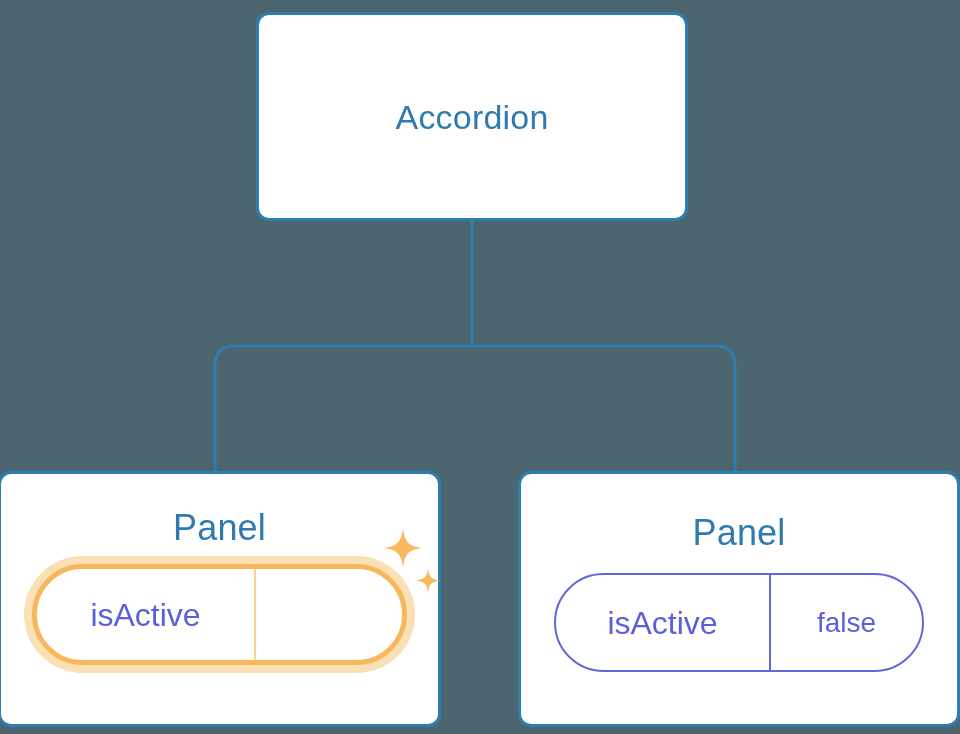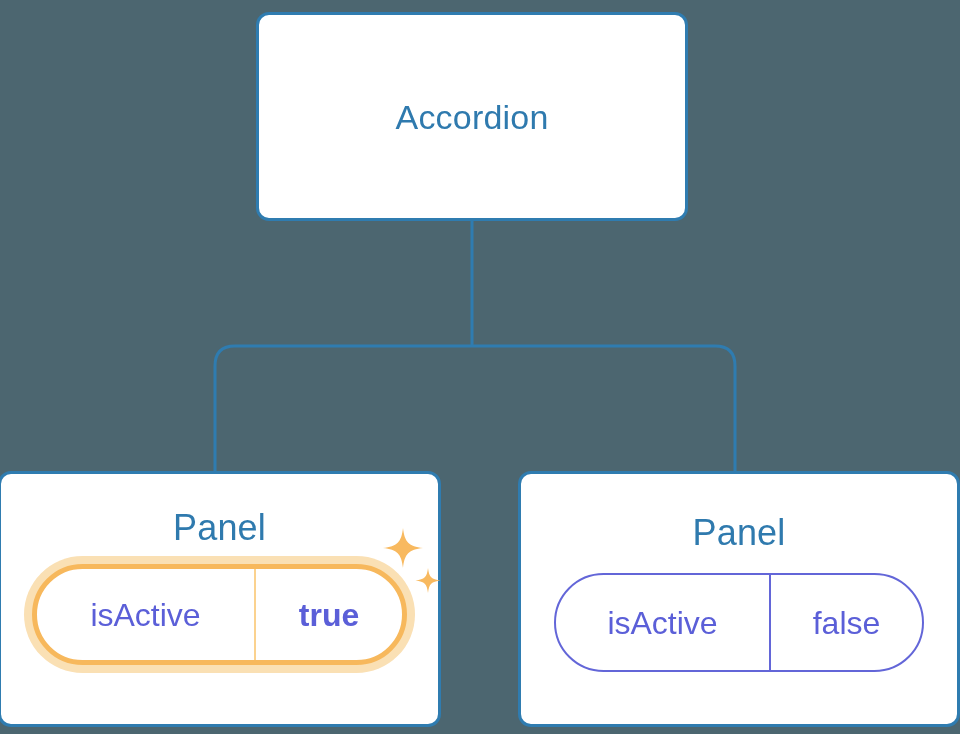--- a/index.html
+++ b/index.html
@@ -105,21 +105,21 @@
     border: 2px solid #6366d8;
     border-radius: 50px;
   }
   .pill-normal .pill-key {
     width: 215px;
     border-right: 2px solid #6366d8;
     font-size: 32px;
   }
   .pill-normal .pill-val {
     flex: 1;
-    font-size: 32px;
+    font-size: 28px;
   }
 
   
   .pill-active-wrap {
     position: relative;
     width: 375px;
     height: 101px;
     margin-top: 18px;
   }
   .pill-glow {
@@ -177,21 +177,20 @@
     <div class="node-title">Accordion</div>
   </div>
 
   <div class="node node-left">
     <div class="node-title">Panel</div>
 
     <div class="pill-active-wrap">
       <div class="pill-glow"></div>
       <div class="pill pill-active">
         <div class="pill-key">isActive</div>
-        <div class="pill-val">true</div>
       </div>
 
       <svg class="sparkles" viewBox="0 0 72 80" width="72" height="80">
         <path d="M30 6 C31.6 20.2 35.8 24.4 50 26 C35.8 27.6 31.6 31.8 30 46 C28.4 31.8 24.2 27.6 10 26 C24.2 24.4 28.4 20.2 30 6 Z" fill="#f8b95f"></path>
         <path d="M55 46 C56.1 55.1 58.4 57.4 67.5 58.5 C58.4 59.6 56.1 61.9 55 71 C53.9 61.9 51.6 59.6 42.5 58.5 C51.6 57.4 53.9 55.1 55 46 Z" fill="#f8b95f"></path>
       </svg>
     </div>
   </div>
 
   <div class="node node-right">

